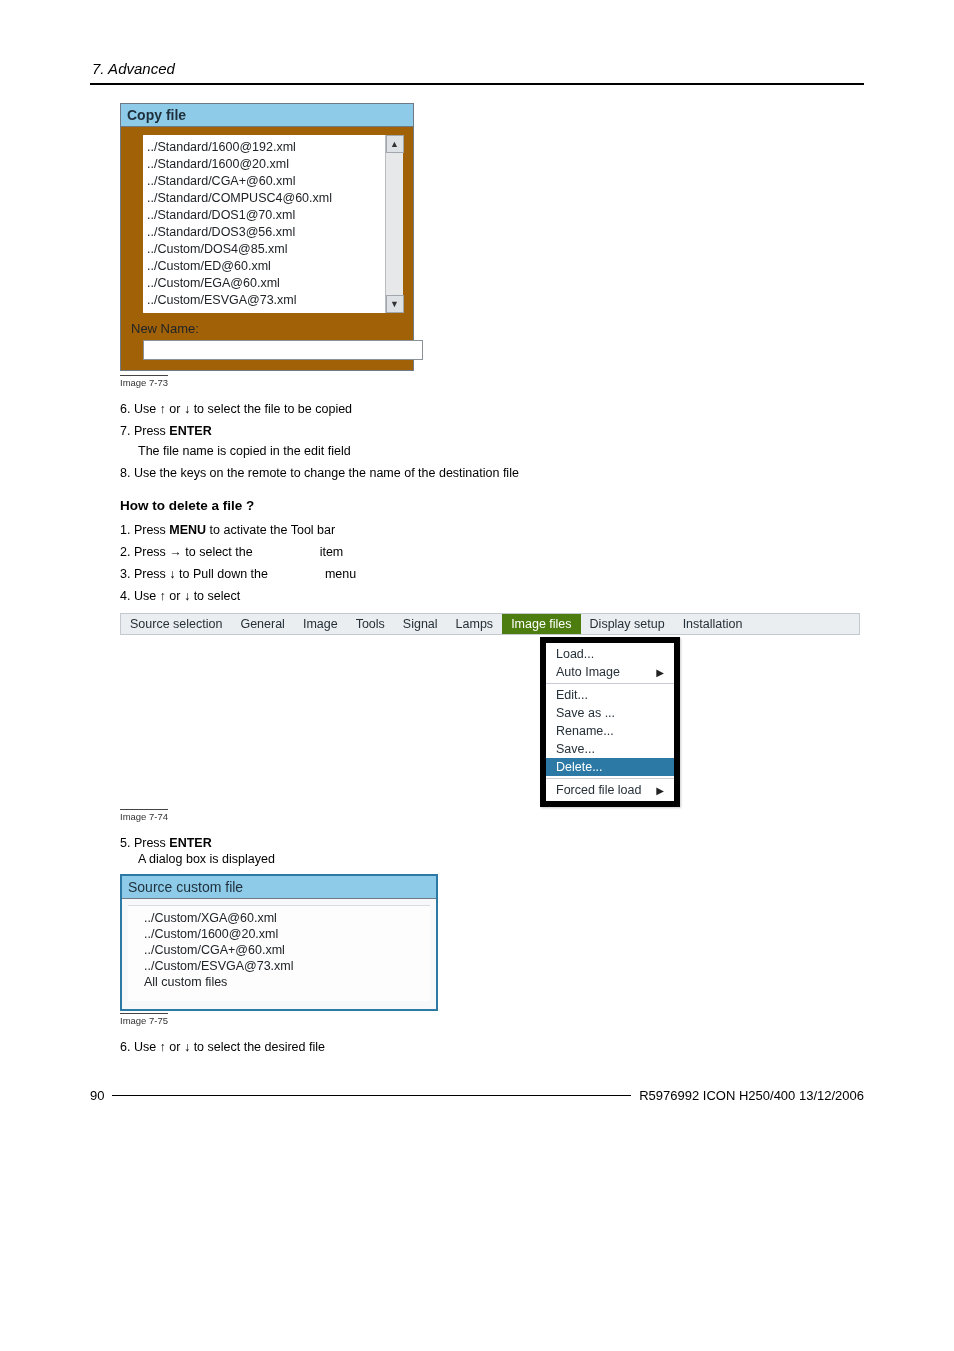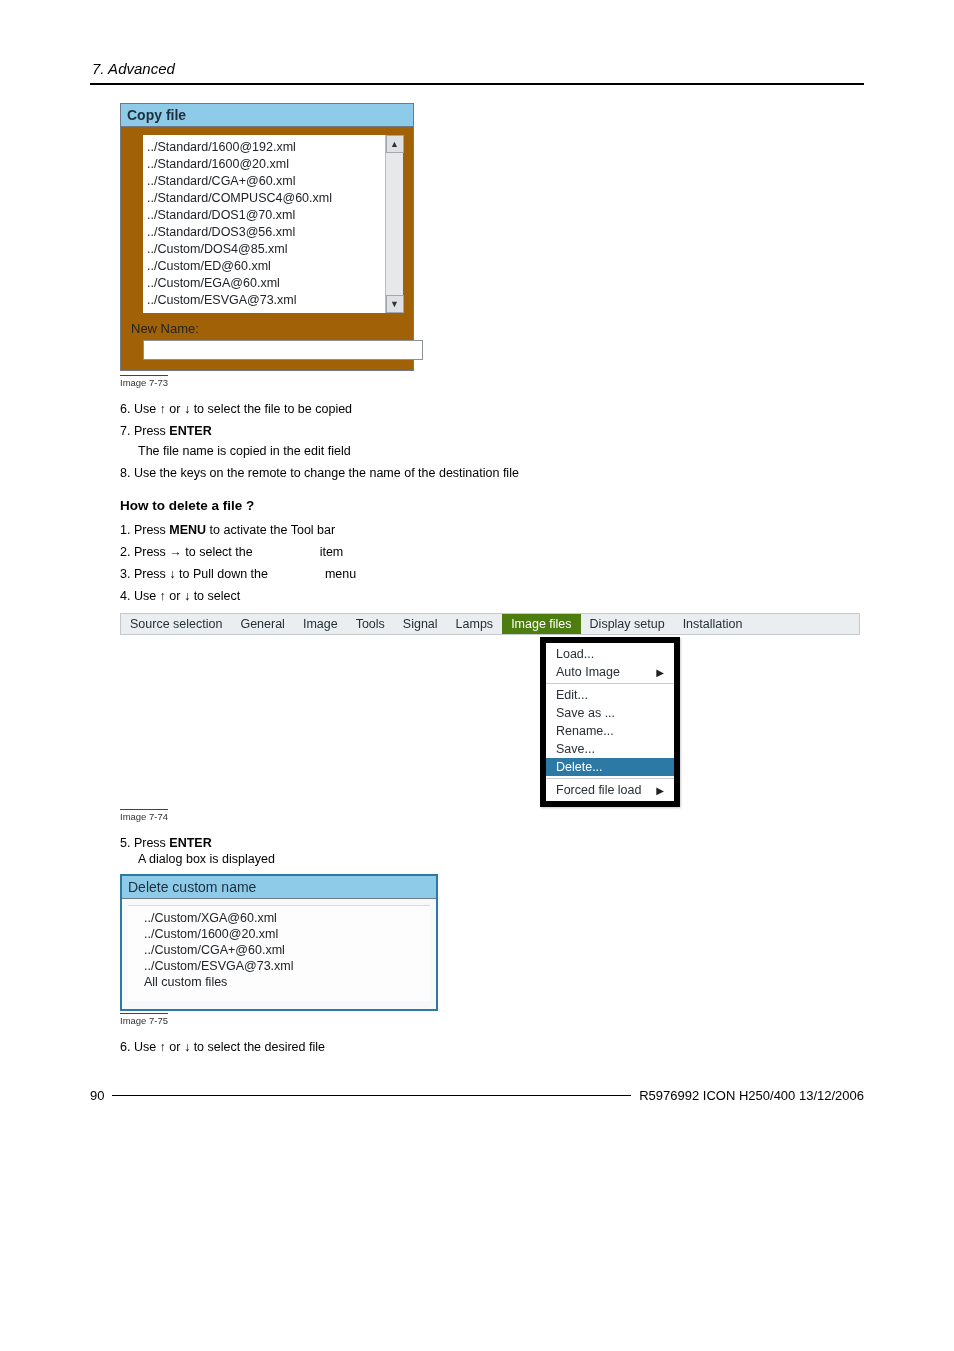--- a/index.html
+++ b/index.html
@@ -357,21 +357,21 @@
     
     <div class="step-list" style="margin-bottom:4px;">
       <div class="step">
         <span>5. Press </span><span class="bold">ENTER</span>
         <div class="step-sub" style="margin-top:2px;">A dialog box is displayed</div>
       </div>
     </div>
 
     
     <div class="dialog2">
-      <div class="dialog2-title">Delete custom name</div>
+      <div class="dialog2-title">Source custom file</div>
       <div class="dialog2-body">
         <div class="inner-box">
           <div>../Custom/XGA@60.xml</div>
           <div>../Custom/1600@20.xml</div>
           <div>../Custom/CGA+@60.xml</div>
           <div>../Custom/ESVGA@73.xml</div>
           <div>All custom files</div>
         </div>
       </div>
     </div>

